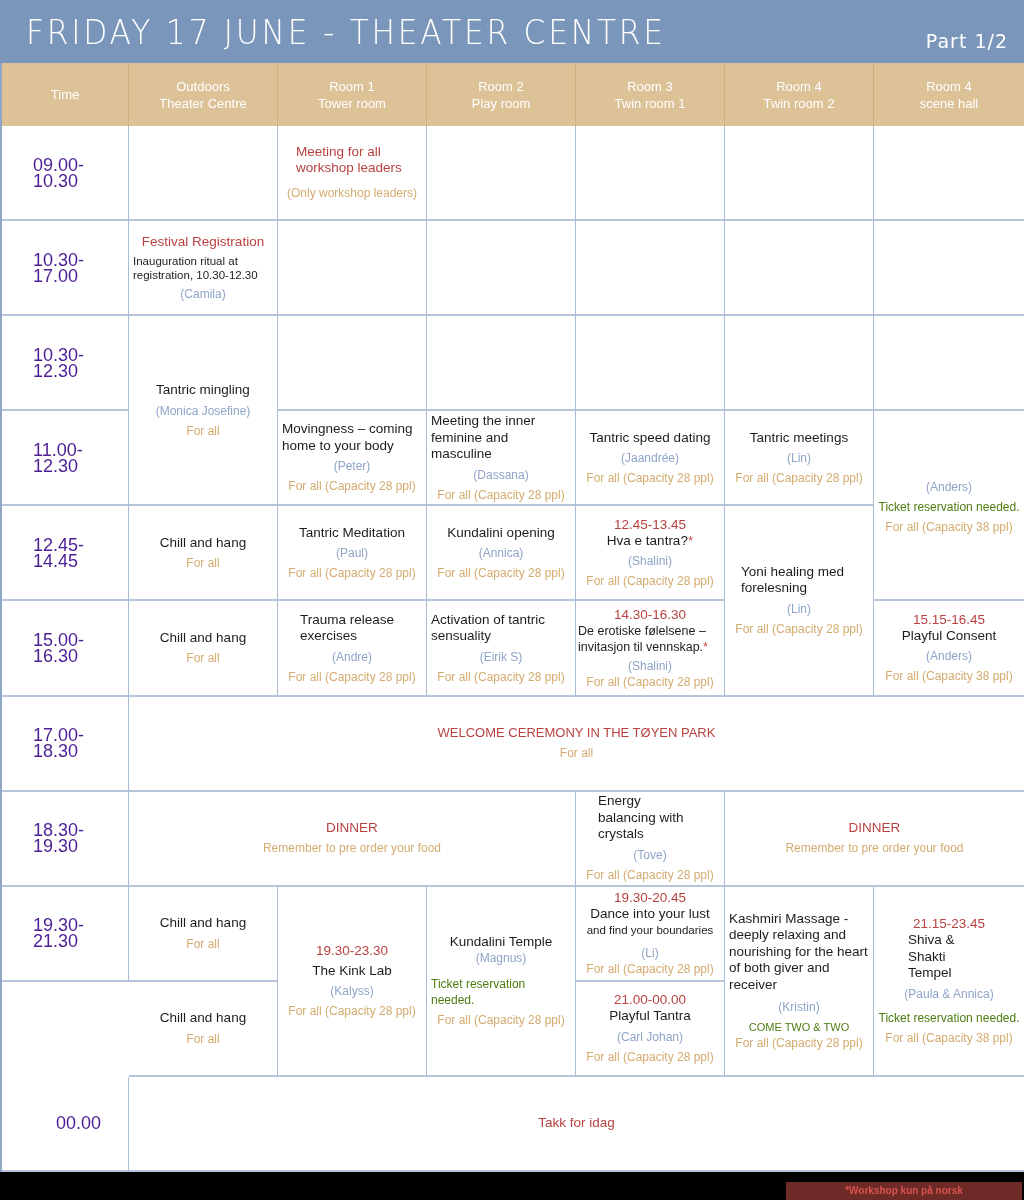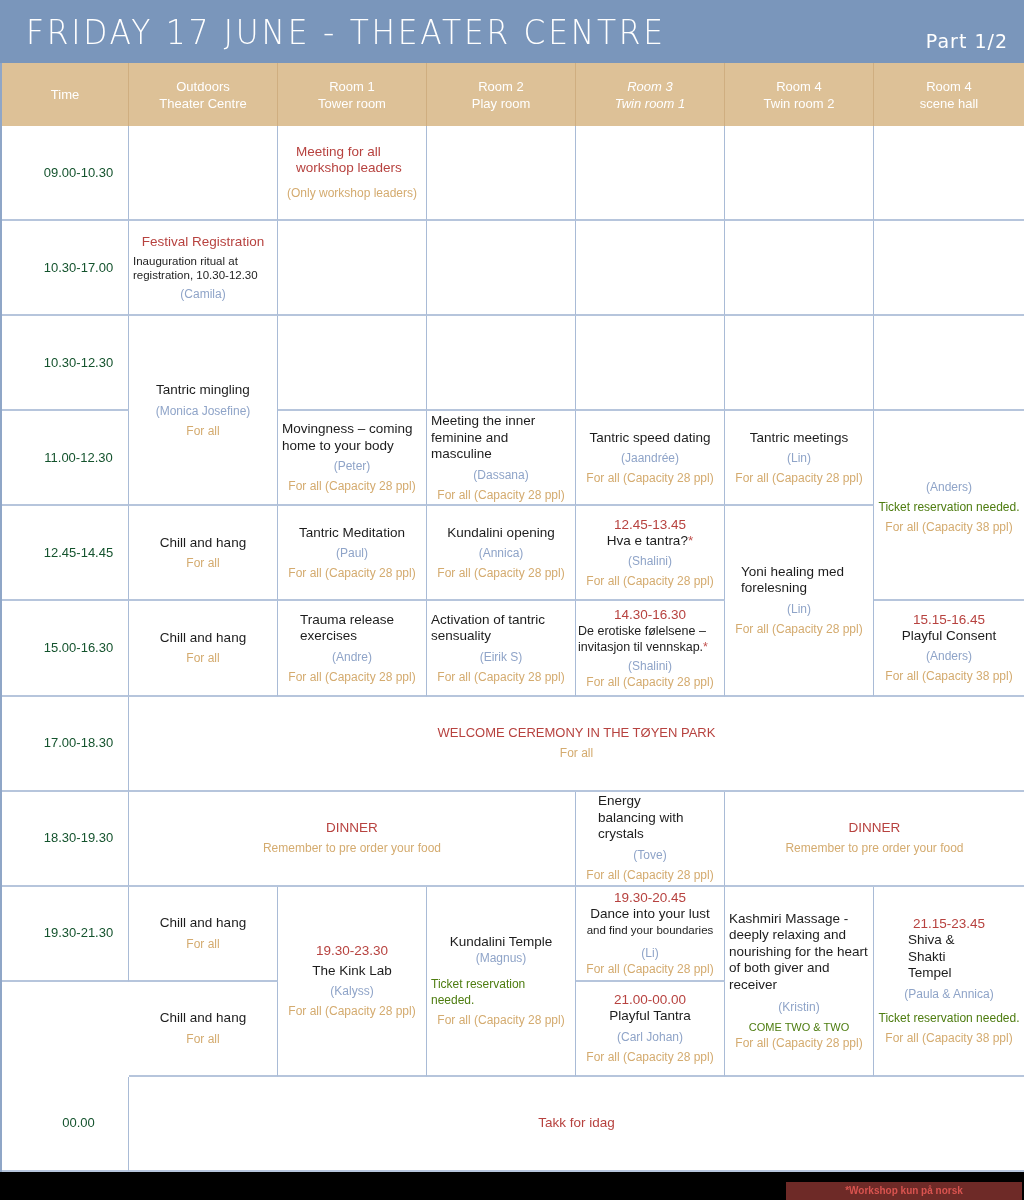--- a/index.html
+++ b/index.html
@@ -6,21 +6,21 @@
   body { width:1024px; height:1200px; background:#000; position:relative; overflow:hidden; font-family:"Liberation Sans", sans-serif; }
   .titlebar { position:absolute; left:0; top:0; width:1024px; height:63px; background:#7a96bb; color:#fff; }
   .title { position:absolute; left:26px; top:12px; font-family:"DejaVu Sans", sans-serif; font-size:34px; letter-spacing:3px; font-weight:300; transform:scaleX(0.92); transform-origin:left; }
   .part { position:absolute; right:16px; top:30px; font-family:"DejaVu Sans", sans-serif; font-size:19px; letter-spacing:1px; }
   .grid { position:absolute; left:0; top:63px; width:1022px; height:1109px; display:grid;
     grid-template-columns:127px 149px 149px 149px 149px 149px 150px;
     grid-template-rows:63px repeat(11, 95.1px);
     background:#fff; border-left:2px solid #8fa6c7; border-right:0; }
   .hd { background:#ddc197; color:#fff; display:flex; flex-direction:column; align-items:center; justify-content:center; font-size:13px; line-height:17px; border-right:1px solid #cfae80; text-align:center; }
   .cell { border-right:1px solid #a9bbd6; border-bottom:2px solid #b6c5dc; display:flex; flex-direction:column; align-items:center; justify-content:center; font-size:13px; line-height:16px; padding:2px 4px; box-sizing:border-box; }
-  .time { font-size:13px; color:#14532d;padding-left:31px; }
+  .time { font-size:18px; color:#4c1d95;padding-left:31px; }
   .t { color:#1d1d1d; font-size:13.5px; line-height:16.5px; }
   .red { color:#b7423f; font-size:13.5px; }
   .leader { color:#8fa4c8; font-size:12px; margin-top:4px; }
   .note { color:#d4ab6f; font-size:12px; margin-top:4px; }
   .warn { color:#4d7c0f; font-size:12px; margin-top:4px; }
   .small { font-size:11.5px; line-height:14px; color:#1d1d1d; }
   .star { color:#c0504d; }
   .footer-note { position:absolute; right:2px; top:1182px; width:236px; height:18px; background:#6e2a27; color:#d9534f; font-size:10px; font-weight:bold; line-height:18px; text-align:center; overflow:hidden; }
 </style>
 </head>
@@ -41,21 +41,21 @@
       <span>Theater Centre</span>
     </div>
   <div class="hd" style="grid-column:3;grid-row:1;">
       <span>Room 1</span>
       <span>Tower room</span>
     </div>
   <div class="hd" style="grid-column:4;grid-row:1;">
       <span>Room 2</span>
       <span>Play room</span>
     </div>
-  <div class="hd" style="grid-column:5;grid-row:1;font-style:italic;">
+  <div class="hd" style="grid-column:5;grid-row:1;">
       <span>Room 3</span>
       <span>Twin room 1</span>
     </div>
   <div class="hd" style="grid-column:6;grid-row:1;">
       <span>Room 4</span>
       <span>Twin room 2</span>
     </div>
   <div class="hd" style="grid-column:7;grid-row:1;border-right:0;">
       <span>Room 4</span>
       <span>scene hall</span>

